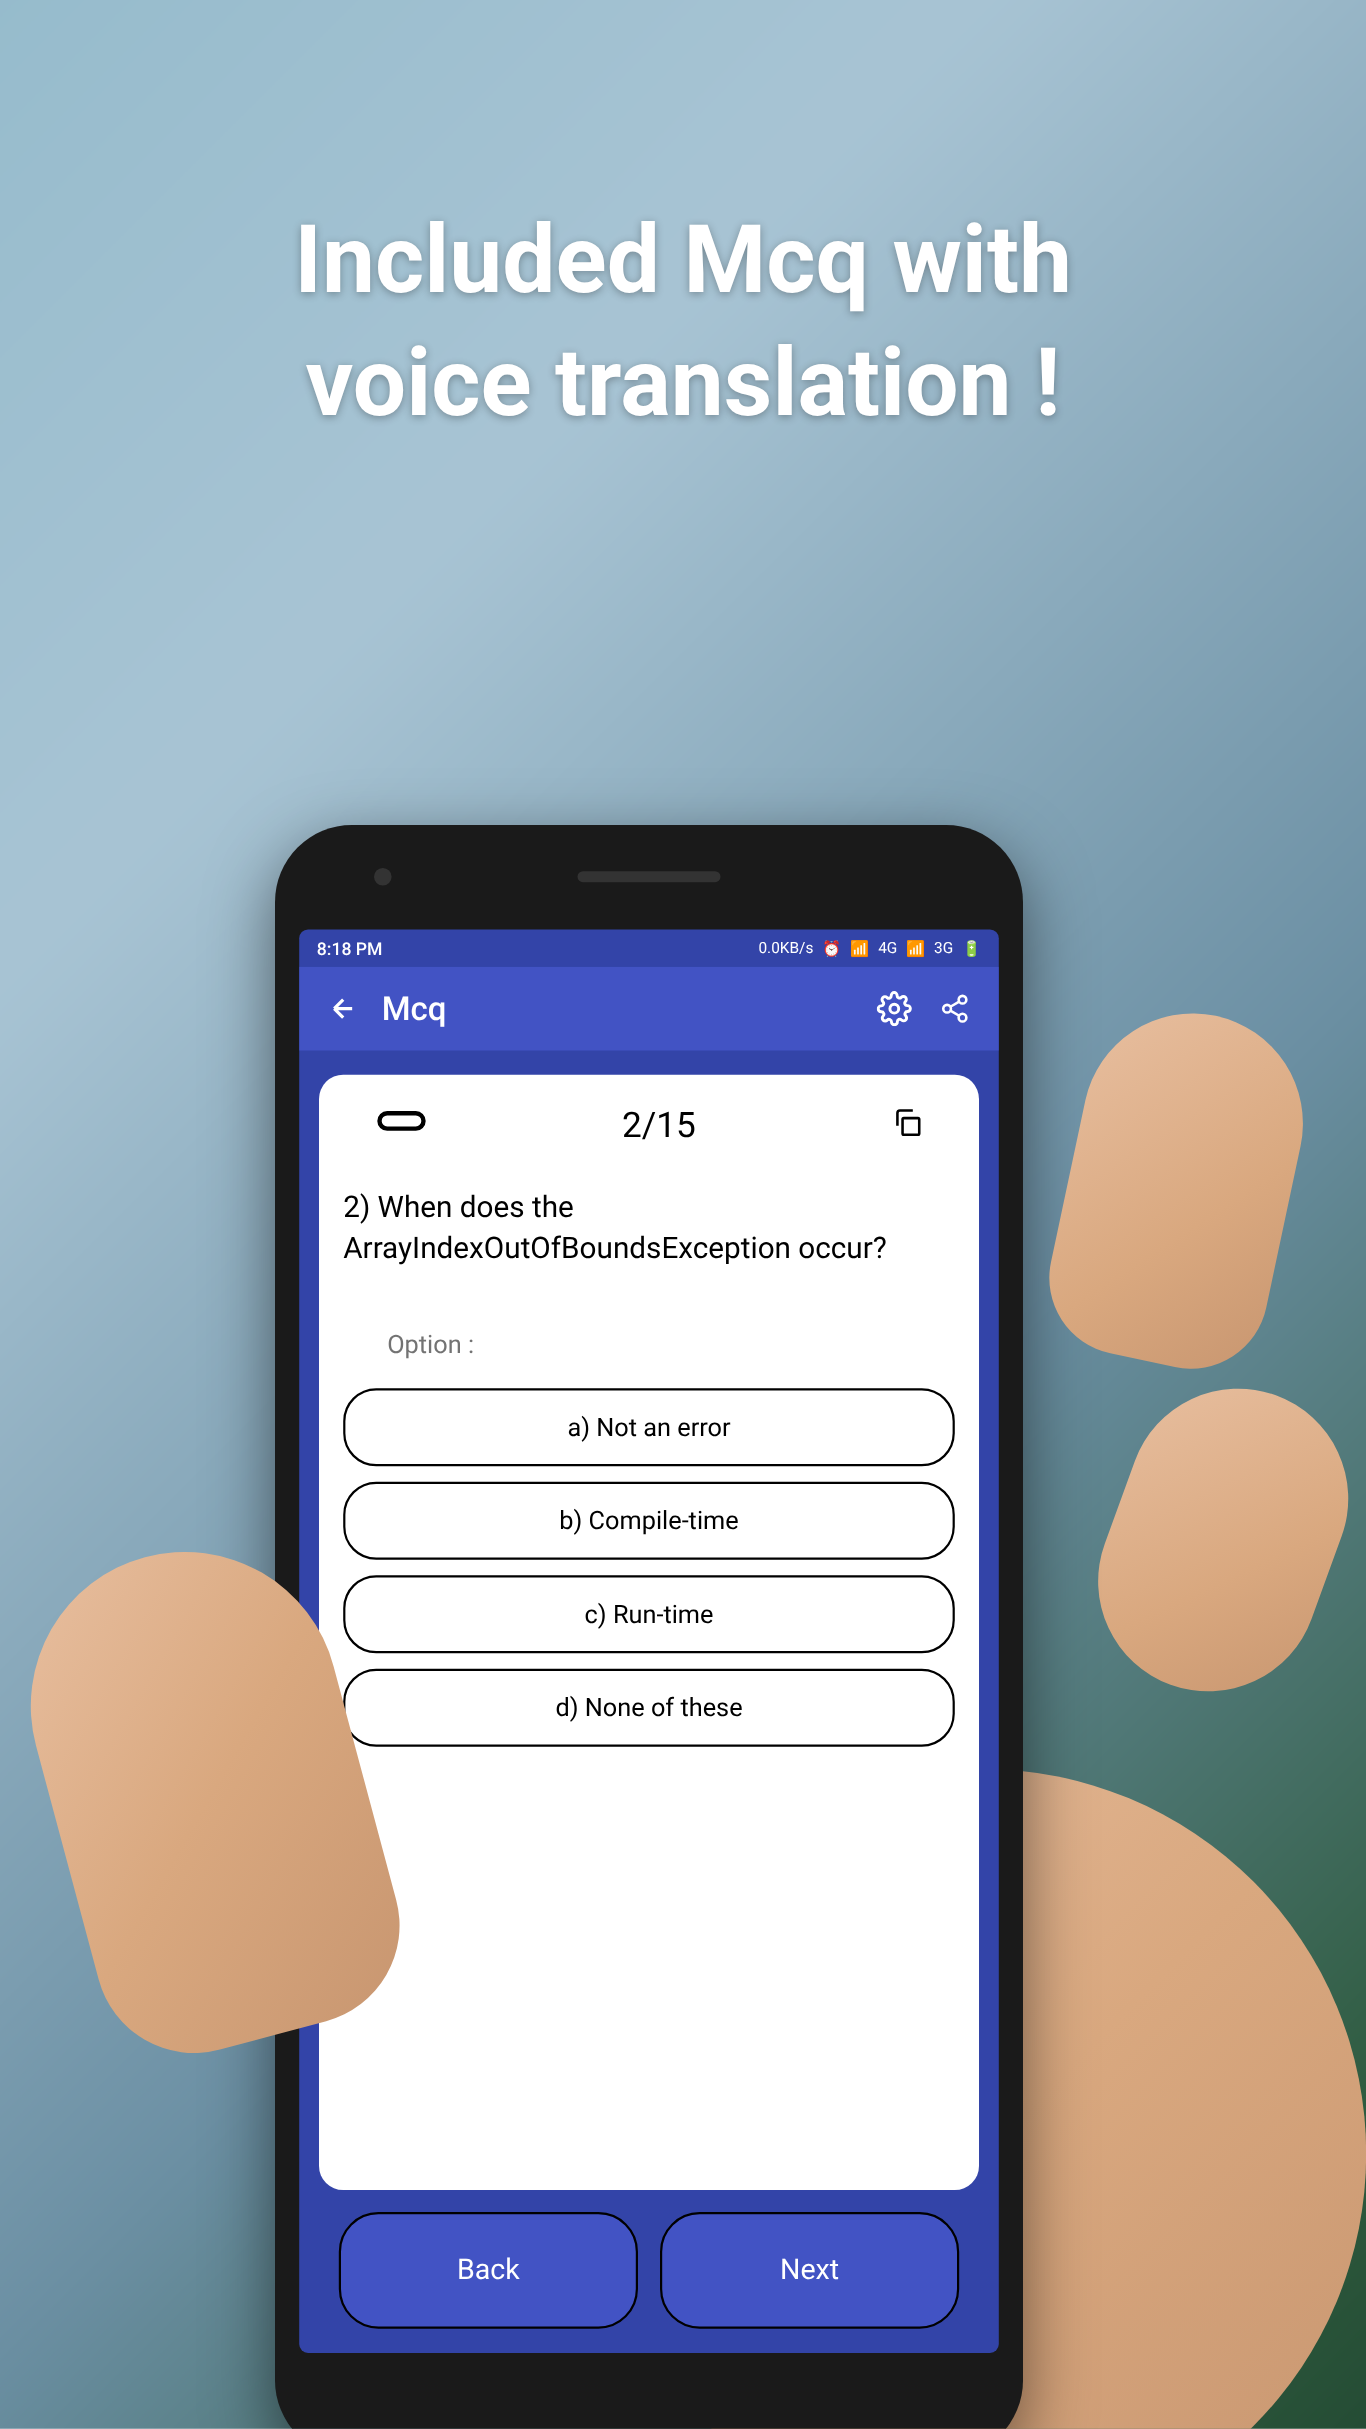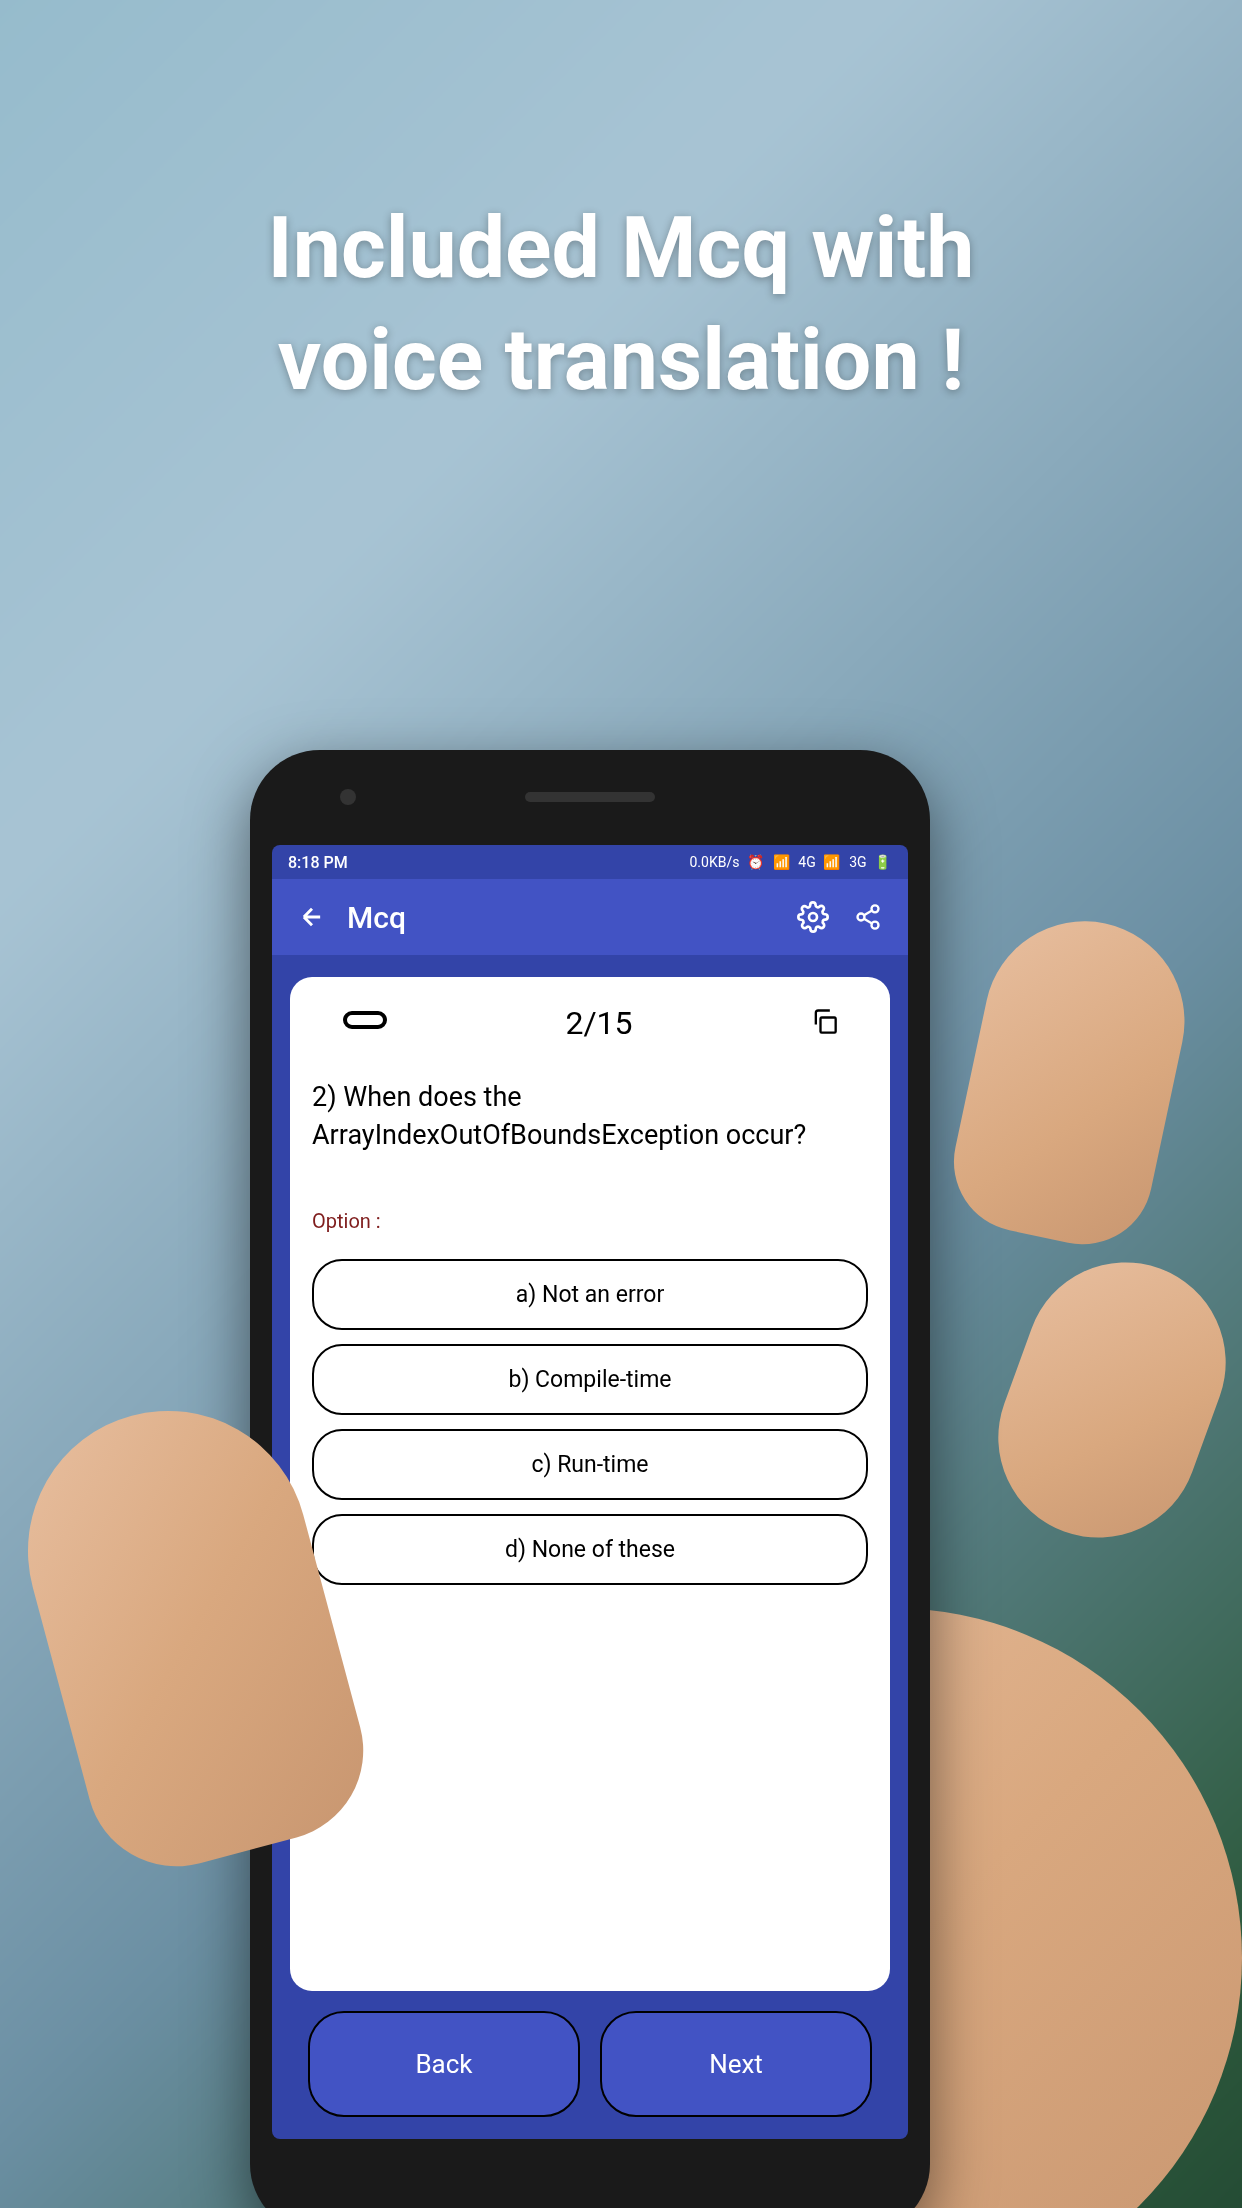--- a/index.html
+++ b/index.html
@@ -17,21 +17,21 @@
   width: 100%;
   height: 100%;
   background: linear-gradient(135deg, #8fb8c9 0%, #a8c4d4 30%, #6b8fa3 60%, #2d5a3d 85%, #1a3a2a 100%);
   filter: blur(30px);
   transform: scale(1.2);
   z-index: 0;
 }
 
 .promo-text {
   position: absolute;
-  top: 192px;
+  top: 180px;
   left: 0;
   right: 0;
   text-align: center;
   color: white;
   font-size: 86px;
   font-weight: 700;
   line-height: 1.3;
   z-index: 1;
   text-shadow: 0 2px 8px rgba(0,0,0,0.3);
 }
@@ -168,24 +168,25 @@
 }
 
 .question-text {
   font-size: 27px;
   color: #000;
   line-height: 1.4;
   margin-bottom: 54px;
 }
 
 .option-label {
-  font-size: 20px;
+  font-size: 23px;
   font-weight: 400;
-  color: #7f1d1d;
+  color: #737373;
   margin-bottom: 26px;
+  margin-left: 40px;
 }
 
 .options { display: flex; flex-direction: column; gap: 14px; }
 
 .option-btn {
   border: 2px solid #000;
   border-radius: 30px;
   padding: 20px;
   text-align: center;
   font-size: 23px;

